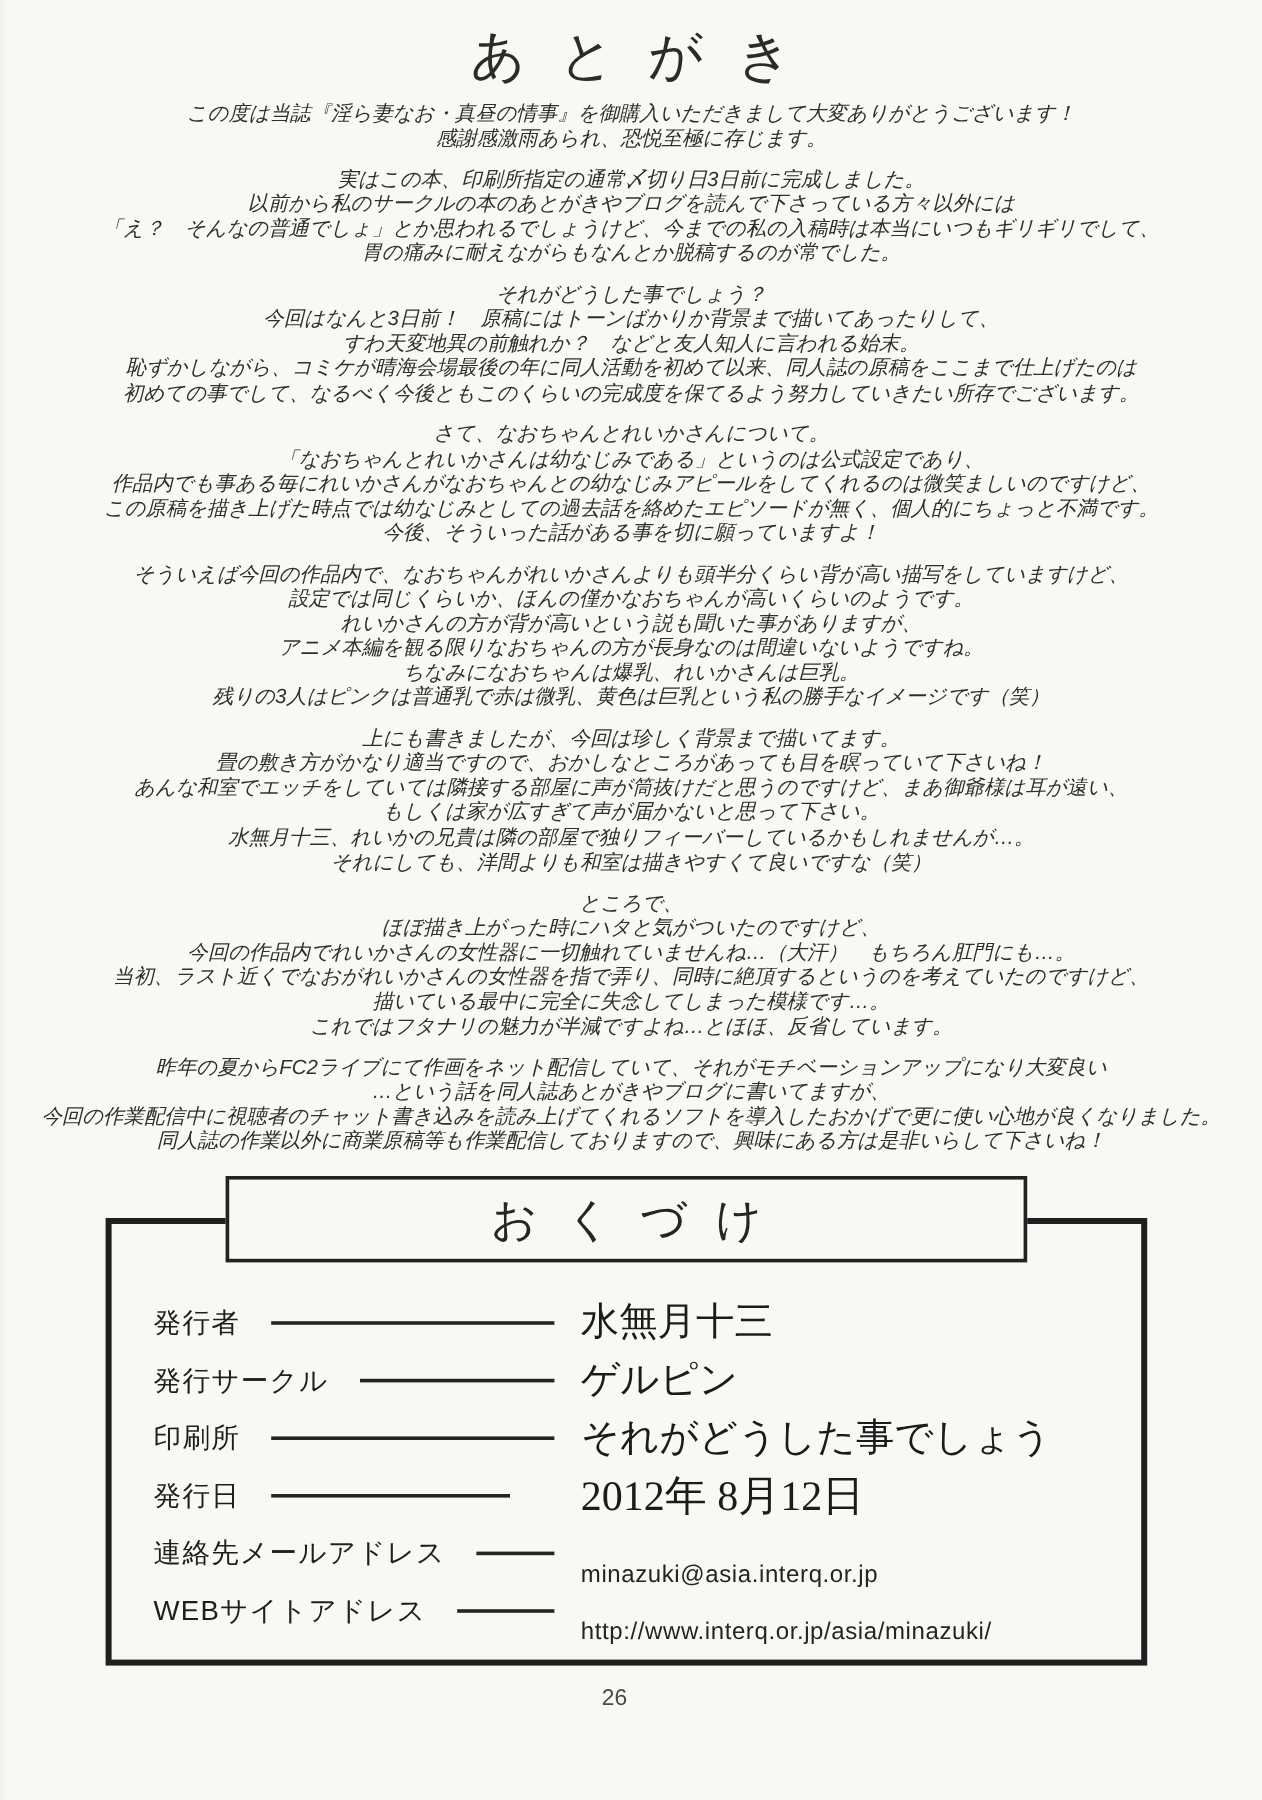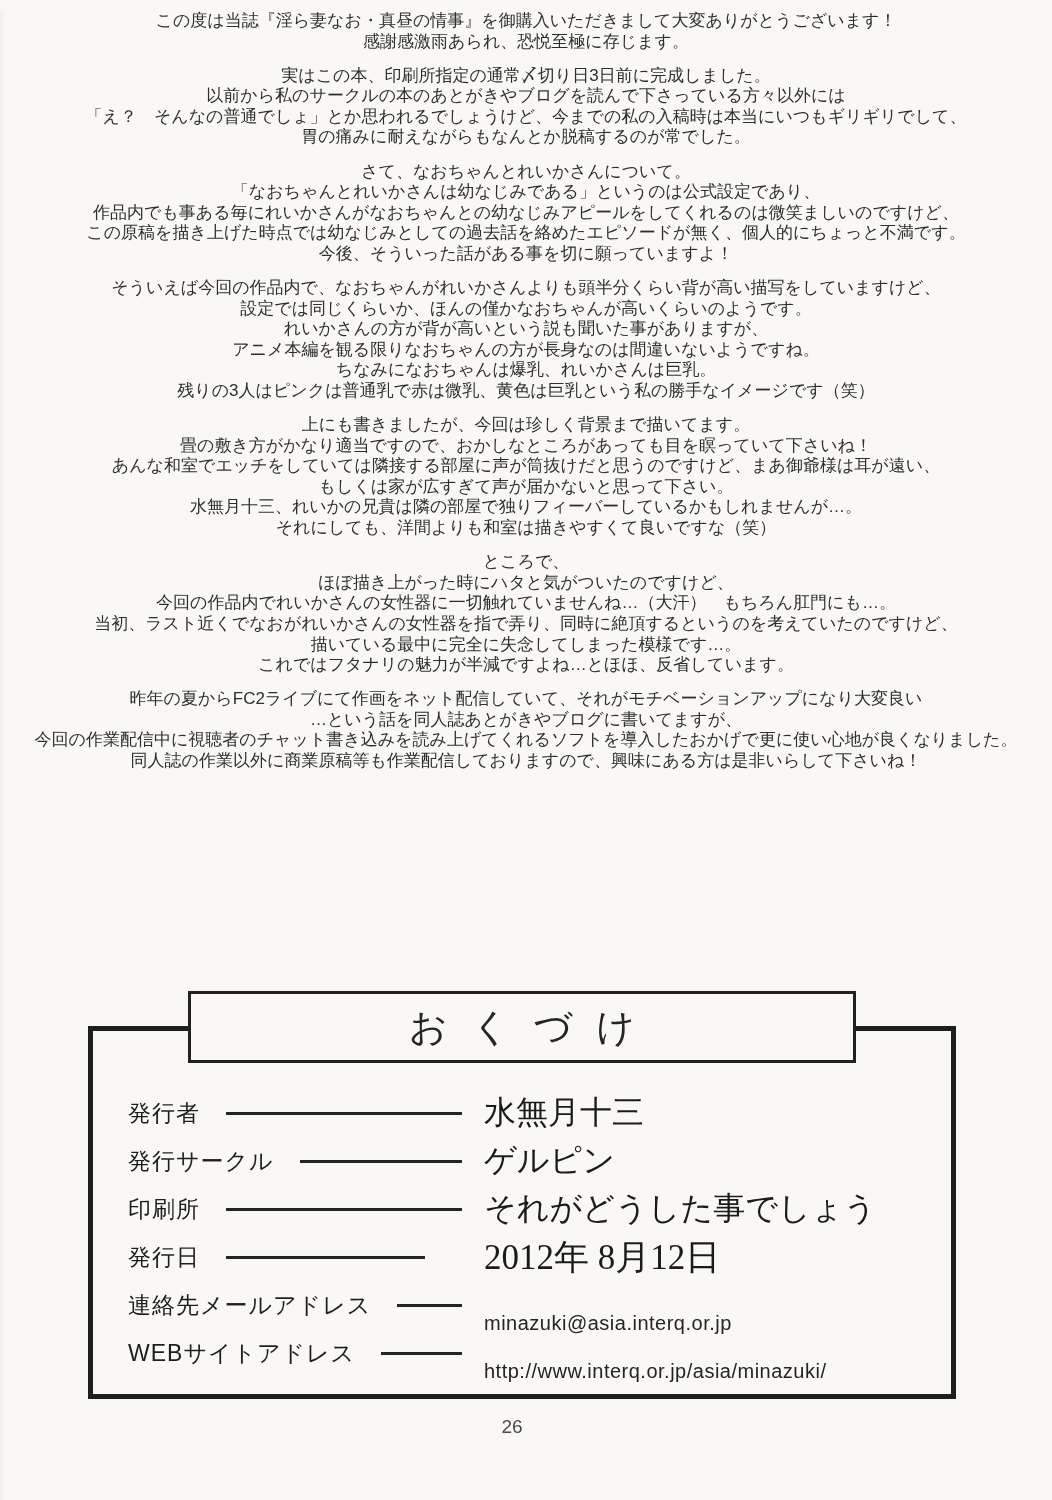--- a/index.html
+++ b/index.html
@@ -29,20 +29,21 @@
   }
   .spaced { letter-spacing: 0.62em; margin-right: -0.62em; }
 
   
   .afterword {
     margin-top: 11px;
     text-align: center;
     font-size: 17px;
     line-height: 20.6px;
     color: #2e2e2e;
+    font-style: italic;
   }
   .para { margin-bottom: 13.5px; }
   .para:last-child { margin-bottom: 0; }
   .line { white-space: nowrap; }
 
   
   .colophon {
     position: absolute;
     left: 88px; top: 1015px;
     width: 868px; height: 373px;
@@ -106,31 +107,41 @@
     text-align: center;
     font-size: 19px;
     color: #4a4a4a;
   }
 </style>
 </head>
 <body>
 
 <div class="page">
 
+  <div class="title">
+    <span class="spaced">あとがき</span>
+  </div>
 
   <div class="afterword">
       <div class="para">
         <div class="line">この度は当誌『淫ら妻なお・真昼の情事』を御購入いただきまして大変ありがとうございます！</div>
         <div class="line">感謝感激雨あられ、恐悦至極に存じます。</div>
       </div>
       <div class="para">
         <div class="line">実はこの本、印刷所指定の通常〆切り日3日前に完成しました。</div>
         <div class="line">以前から私のサークルの本のあとがきやブログを読んで下さっている方々以外には</div>
         <div class="line">「え？　そんなの普通でしょ」とか思われるでしょうけど、今までの私の入稿時は本当にいつもギリギリでして、</div>
         <div class="line">胃の痛みに耐えながらもなんとか脱稿するのが常でした。</div>
+      </div>
+      <div class="para">
+        <div class="line">それがどうした事でしょう？</div>
+        <div class="line">今回はなんと3日前！　原稿にはトーンばかりか背景まで描いてあったりして、</div>
+        <div class="line">すわ天変地異の前触れか？　などと友人知人に言われる始末。</div>
+        <div class="line">恥ずかしながら、コミケが晴海会場最後の年に同人活動を初めて以来、同人誌の原稿をここまで仕上げたのは</div>
+        <div class="line">初めての事でして、なるべく今後ともこのくらいの完成度を保てるよう努力していきたい所存でございます。</div>
       </div>
       <div class="para">
         <div class="line">さて、なおちゃんとれいかさんについて。</div>
         <div class="line">「なおちゃんとれいかさんは幼なじみである」というのは公式設定であり、</div>
         <div class="line">作品内でも事ある毎にれいかさんがなおちゃんとの幼なじみアピールをしてくれるのは微笑ましいのですけど、</div>
         <div class="line">この原稿を描き上げた時点では幼なじみとしての過去話を絡めたエピソードが無く、個人的にちょっと不満です。</div>
         <div class="line">今後、そういった話がある事を切に願っていますよ！</div>
       </div>
       <div class="para">
         <div class="line">そういえば今回の作品内で、なおちゃんがれいかさんよりも頭半分くらい背が高い描写をしていますけど、</div>

